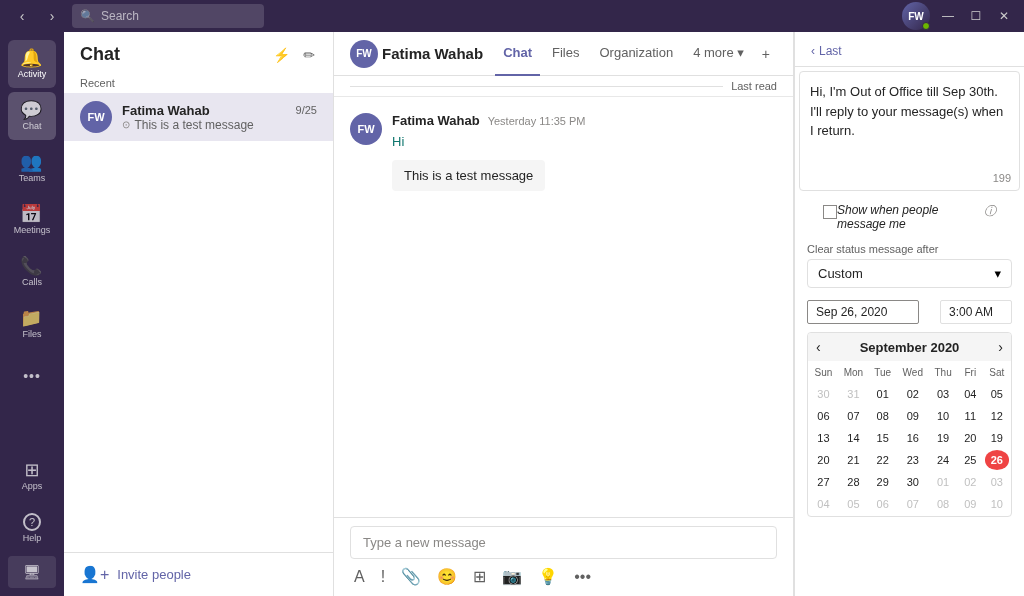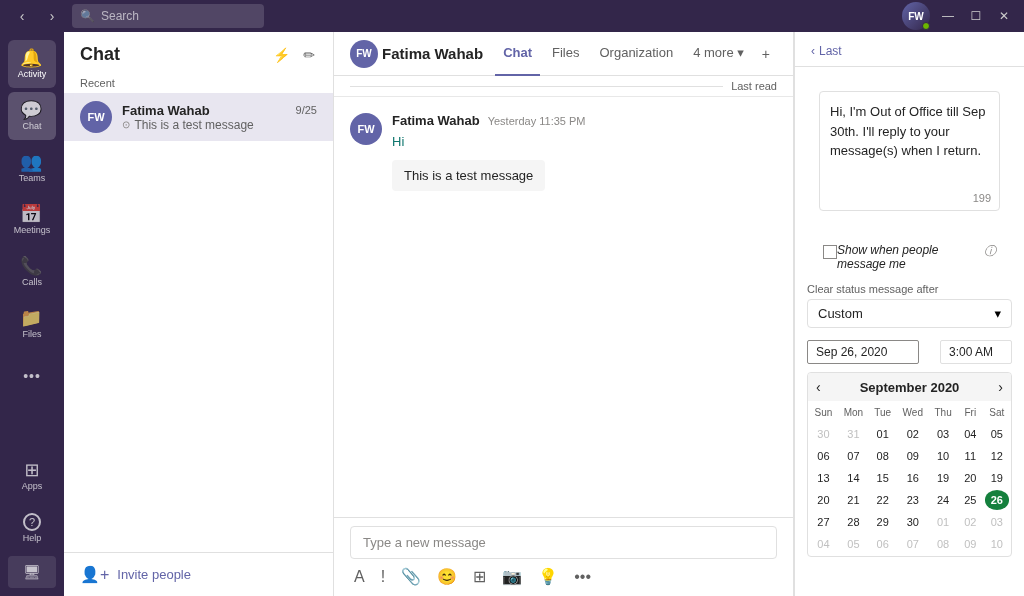--- a/index.html
+++ b/index.html
@@ -73,21 +73,21 @@
     
     .message-input-area { border-top: 1px solid #e0e0e0; padding: 8px 16px; }
     .message-input-box { border: 1px solid #e0e0e0; border-radius: 4px; padding: 8px 12px; font-size: 13px; color: #8a8886; margin-bottom: 6px; }
     .message-toolbar { display: flex; gap: 8px; align-items: center; }
     .msg-tool-btn { background: transparent; border: none; cursor: pointer; color: #616161; font-size: 16px; padding: 2px 4px; }
 
     
     .right-panel { width: 230px; background: #fff; border-left: 1px solid #e0e0e0; display: flex; flex-direction: column; overflow-y: auto; }
     .right-panel-header { display: flex; align-items: center; gap: 6px; padding: 12px 16px 8px; border-bottom: 1px solid #e0e0e0; }
     .back-btn { background: transparent; border: none; cursor: pointer; color: #6264a7; font-size: 12px; display: flex; align-items: center; gap: 4px; font-weight: 500; }
-    .status-message-box { margin: 24px; border: 1px solid #e0e0e0; border-radius: 4px; padding: 10px; min-height: 120px; position: relative; }
+    .status-message-box { margin: 4px; border: 1px solid #e0e0e0; border-radius: 4px; padding: 10px; min-height: 120px; position: relative; }
     .status-message-text { font-size: 13px; color: #242424; line-height: 1.5; }
     .char-count { position: absolute; bottom: 6px; right: 8px; font-size: 11px; color: #8a8886; }
 
     .show-when-row { display: flex; align-items: flex-start; padding: 8px 28px; font-style: italic; }
     .checkbox { width: 14px; height: 14px; border: 1px solid #8a8886; flex-shrink: 0; margin-top: 2px; cursor: pointer; }
     .show-when-label { font-size: 12px; color: #242424; flex: 1; }
     .info-icon { color: #8a8886; font-size: 12px; cursor: pointer; }
 
     .clear-after-label { font-size: 11px; color: #616161; padding: 4px 12px 4px; }
     .dropdown-row { margin: 0 12px 12px; border: 1px solid #e0e0e0; border-radius: 4px; padding: 6px 10px; display: flex; justify-content: space-between; align-items: center; cursor: pointer; }
@@ -98,21 +98,21 @@
     .time-input { width: 72px; border: 1px solid #e0e0e0; border-radius: 2px; padding: 4px 8px; font-size: 12px; color: #242424; }
 
     .calendar { margin: 0 12px; border: 1px solid #e0e0e0; border-radius: 4px; overflow: hidden; }
     .calendar-header { display: flex; align-items: center; justify-content: space-between; padding: 6px 8px; background: #f5f5f5; }
     .cal-nav-btn { background: transparent; border: none; cursor: pointer; color: #242424; font-size: 14px; }
     .cal-month { font-size: 13px; font-weight: 600; color: #242424; }
     .cal-grid { width: 100%; }
     .cal-grid th { font-size: 10px; color: #616161; text-align: center; padding: 4px 0; font-weight: 500; }
     .cal-grid td { font-size: 11px; text-align: center; padding: 4px 2px; color: #242424; cursor: pointer; margin-top: 32px; }
     .cal-grid td.other-month { color: #c0c0c0; }
-    .cal-grid td.selected { background: #15803d; color: #fff; border-radius: 50%; font-weight: 600; }
+    .cal-grid td.selected { background: #ef4444; color: #fff; border-radius: 50%; font-weight: 600; }
   </style>
 </head>
 <body>
 
 <div class="titlebar">
   <div class="titlebar-left">
     <div class="titlebar-nav">
       <button class="nav-btn">‹</button>
       <button class="nav-btn">›</button>
     </div>

